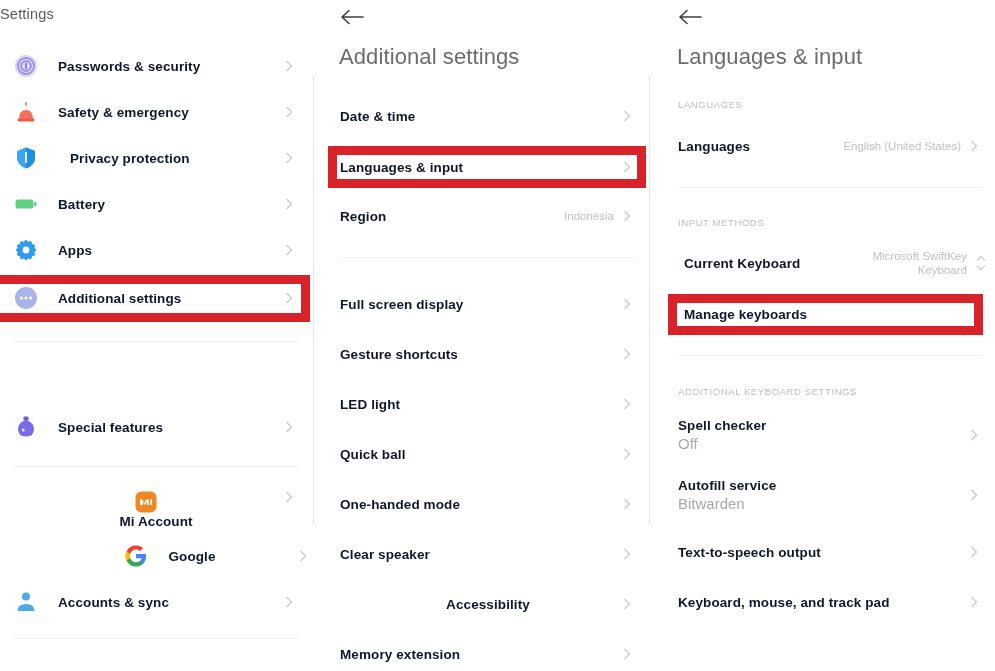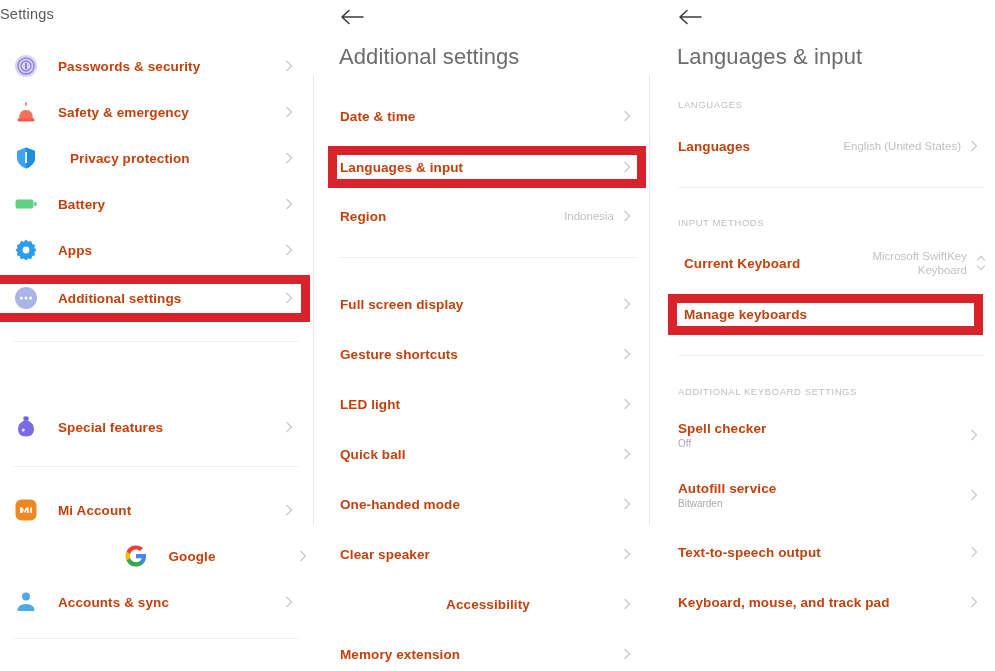--- a/index.html
+++ b/index.html
@@ -75,26 +75,26 @@
   .row {
     position: absolute;
     display: flex;
     align-items: center;
     height: 40px;
     cursor: pointer;
   }
   .row .lbl {
     font-size: 13.5px;
     font-weight: bold;
-    color: #c2410c;
+    color: #0f172a;
     letter-spacing: .1px;
     white-space: nowrap;
   }
   .row .sub {
-    font-size: 10px;
+    font-size: 15px;
     font-weight: normal;
     color: #a8a9ab;
     margin-top: 2px;
     white-space: nowrap;
   }
   .row .txtwrap {
     display: flex;
     flex-direction: column;
     justify-content: center;
   }
@@ -280,21 +280,21 @@
       <span class="lbl">Special features</span>
       <span class="chev">
         <svg viewBox="0 0 14 14">
             <path d="M4.5 2 L9.5 7 L4.5 12" fill="none" stroke="currentColor" stroke-width="1.3"></path>
           </svg>
       </span>
     </div>
 
     <div class="hsep" style="left:14px; top:466px; width:284px;"></div>
 
-    <div class="row" style="left:14px; top:490px; width:284px;">
+    <div class="row" style="left:14px; top:490px; width:284px;flex-direction:column;">
       <span class="icon">
         <svg viewBox="0 0 24 24">
           <rect x="1.5" y="1.5" width="21" height="21" rx="6" fill="#ee8822"></rect>
           <path d="M6 9.5 h2.3 l2 3.6 2-3.6 H14.7 v5.4 h-1.8 v-3.4 l-1.6 2.9 h-1 l-1.6-2.9 v3.4 H6z" fill="#ffffff"></path>
           <rect x="16.2" y="9.5" width="1.8" height="5.4" fill="#ffffff"></rect>
         </svg>
       </span>
       <span class="lbl">Mi Account</span>
       <span class="chev">
         <svg viewBox="0 0 14 14">

